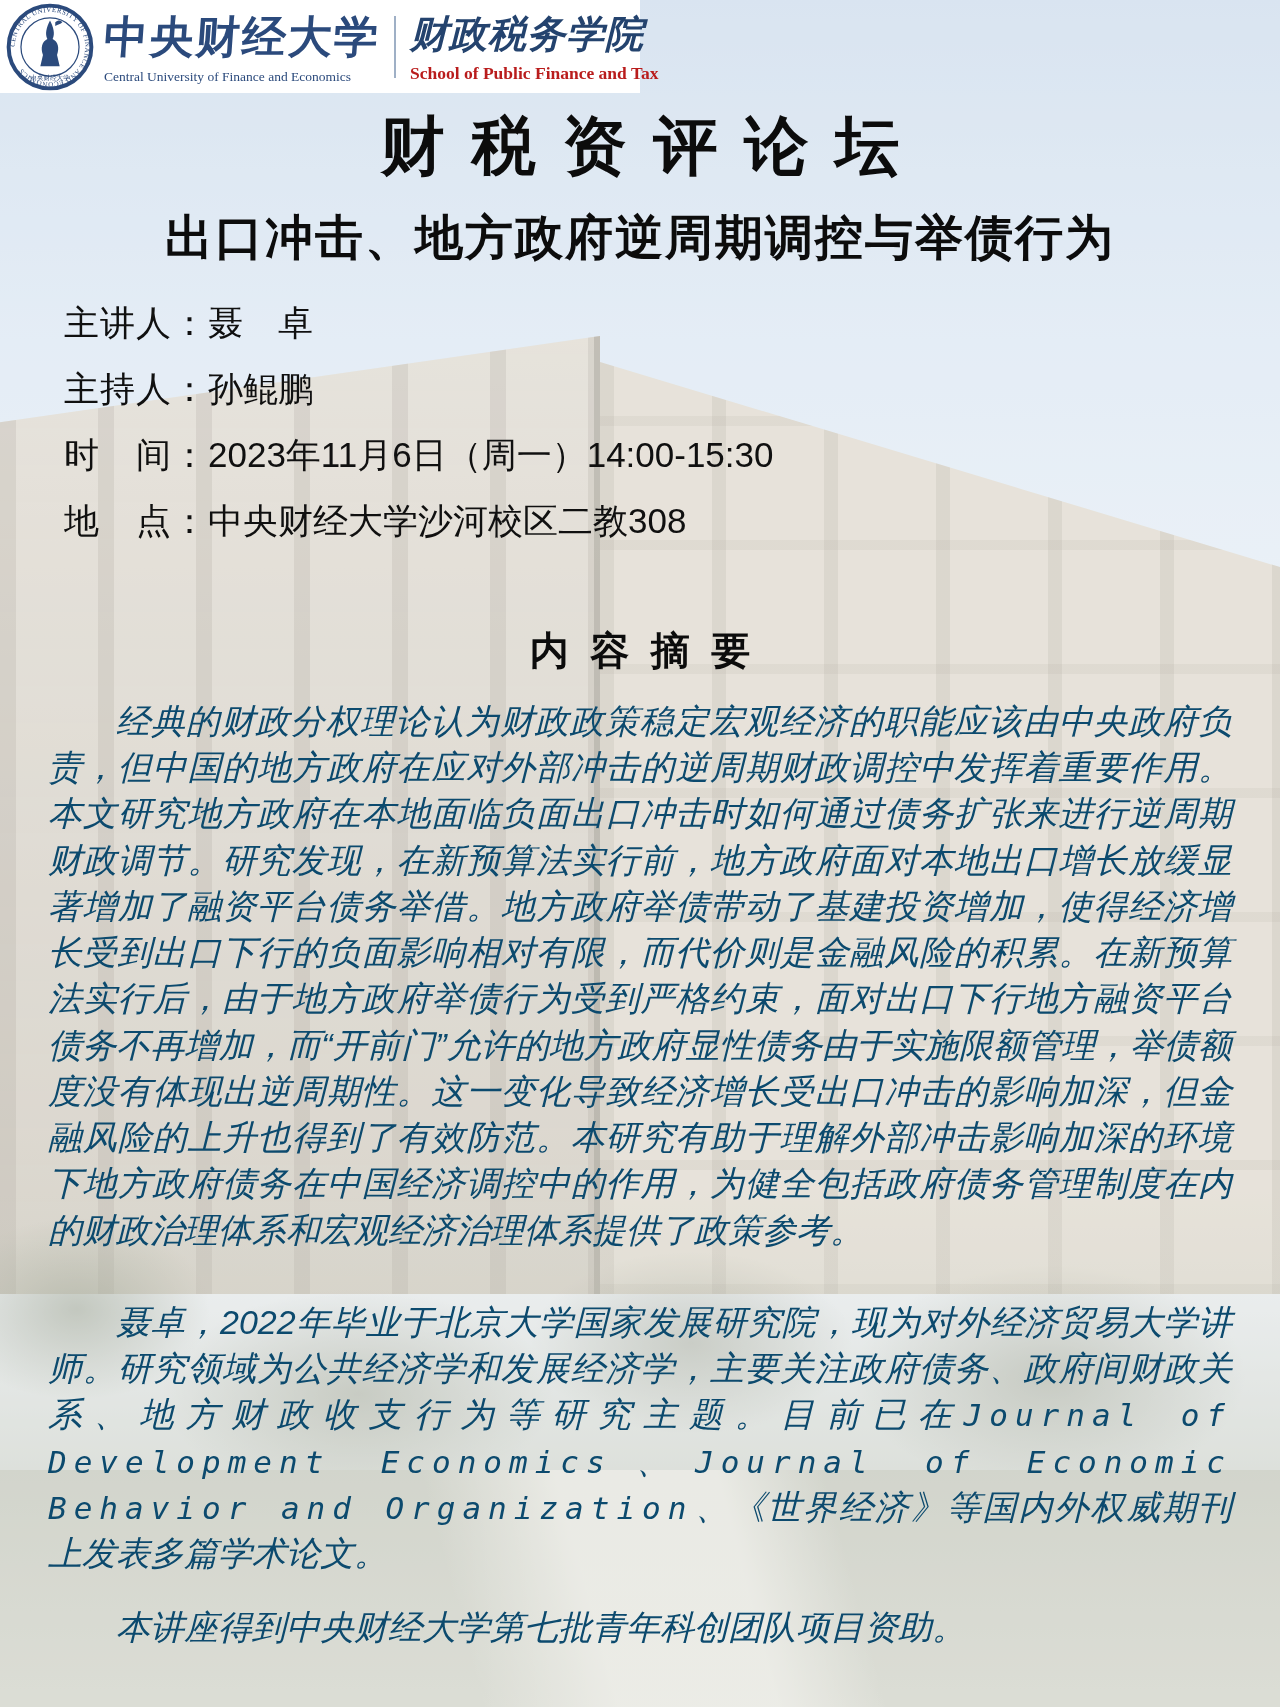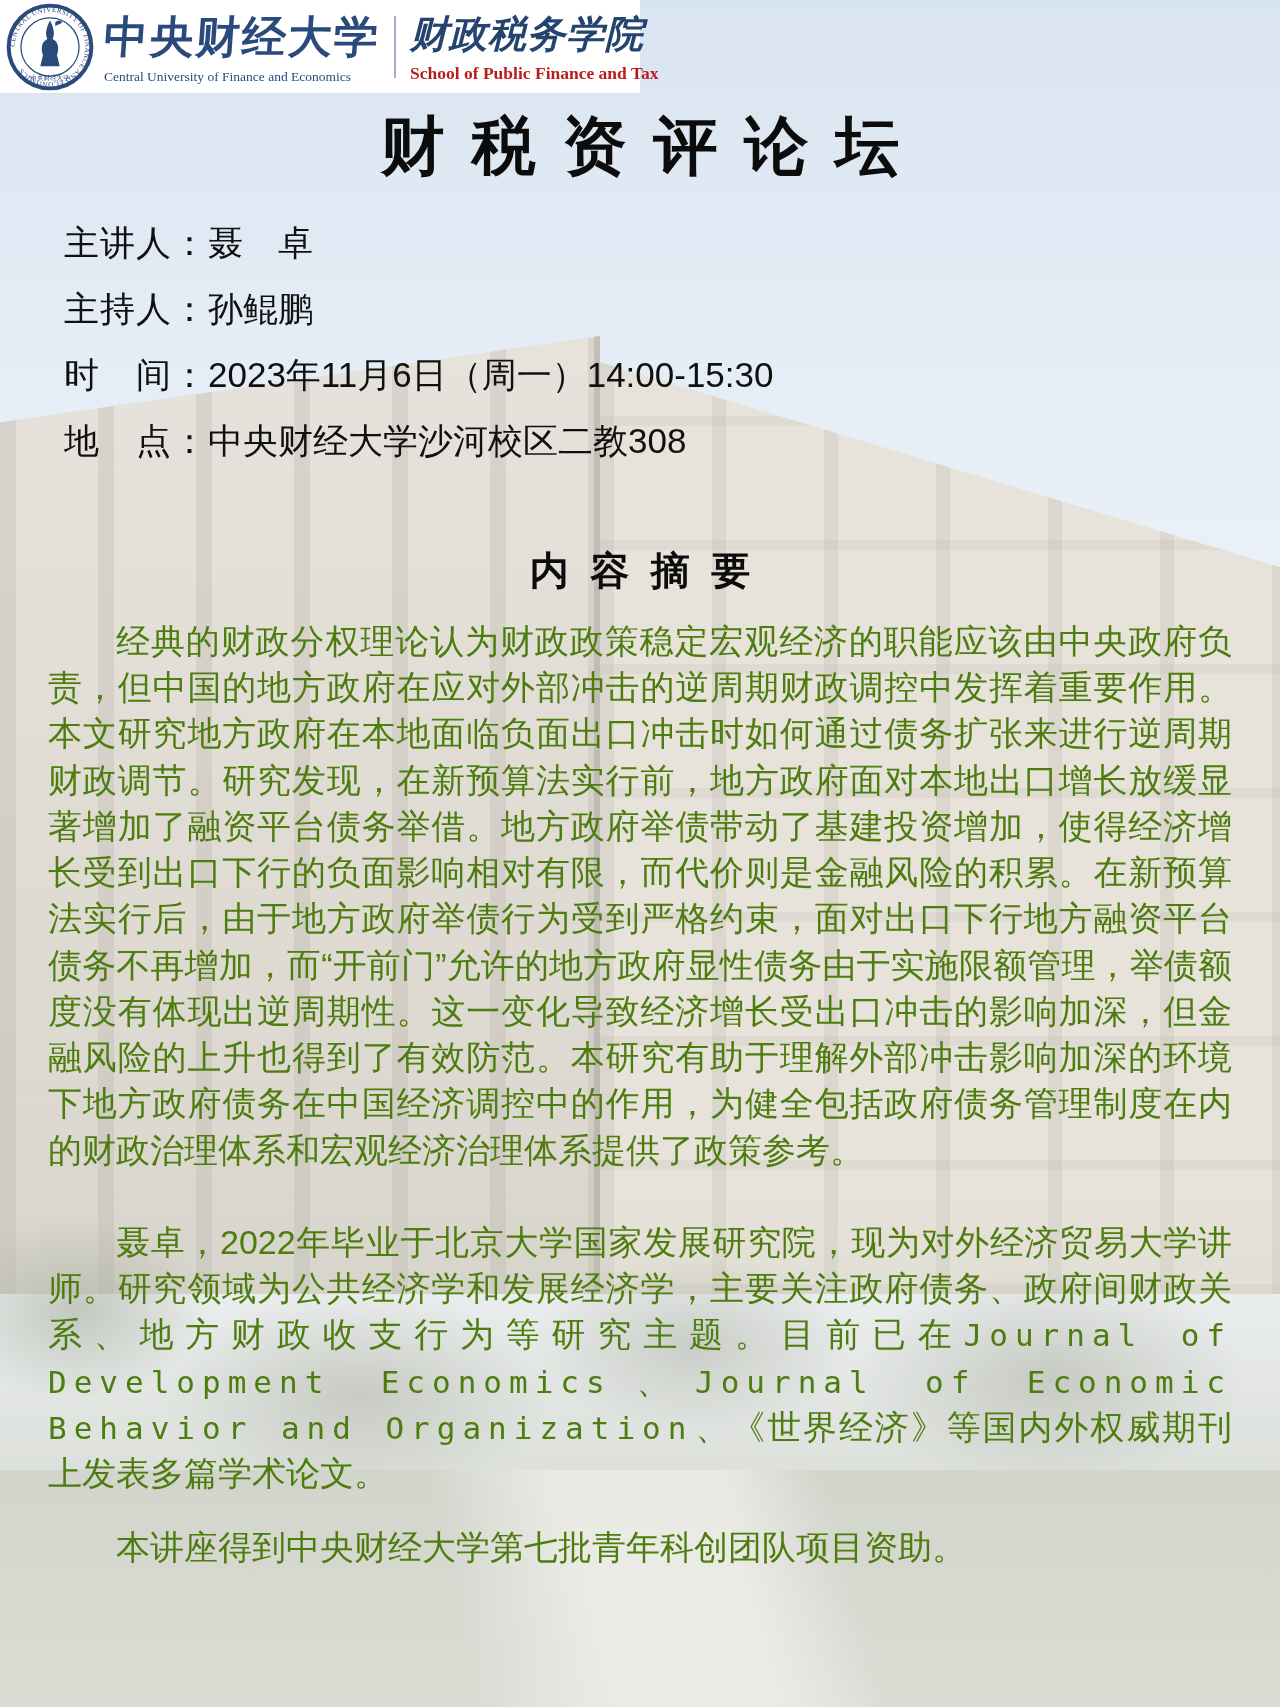--- a/index.html
+++ b/index.html
@@ -61,21 +61,21 @@
     letter-spacing:2px; color:#0c0c0c; white-space:nowrap; }
 
   .meta { margin:30px 0 0 64px; font-size:35px; color:#101010; }
   .meta-line { margin-bottom:19px; white-space:nowrap; }
   .meta-label { letter-spacing:1px; }
 
   .abstract-heading { text-align:center; margin-top:79px; font-size:39px; font-weight:900;
     letter-spacing:0.55em; text-indent:0.55em; color:#0c0c0c; }
 
   .para { margin:20px 48px 0; font-size:34px; line-height:1.36; text-align:justify;
-    text-indent:2em; color:#4d7c0f; }
+    text-indent:2em; color:#0c4a6e;font-style:italic; }
   .bio-para { margin-top:46px; }
   .latin { font-family:"DejaVu Sans Mono", monospace; font-size:31px; letter-spacing:7px; }
   .funding-para { margin-top:28px; }
 </style>
 </head>
 <body>
 
 <div class="bg">
   <div class="bg-sky"></div>
   <div class="bg-facade-left"></div>
@@ -104,20 +104,21 @@
       <div class="uni-en">Central University of Finance and Economics</div>
     </div>
     <div class="divider"></div>
     <div class="school-block">
       <div class="school-cn">财政税务学院</div>
       <div class="school-en">School of Public Finance and Tax</div>
     </div>
   </div>
 
   <div class="main-title">财税资评论坛</div>
+  <div class="lecture-title">出口冲击、地方政府逆周期调控与举债行为</div>
 
   <div class="meta">
     <div class="meta-line">
       <span class="meta-label">主讲人：</span><span>聂　卓</span>
     </div>
     <div class="meta-line">
       <span class="meta-label">主持人：</span><span>孙鲲鹏</span>
     </div>
     <div class="meta-line">
       <span class="meta-label">时　间：</span><span>2023年11月6日（周一）14:00-15:30</span>

